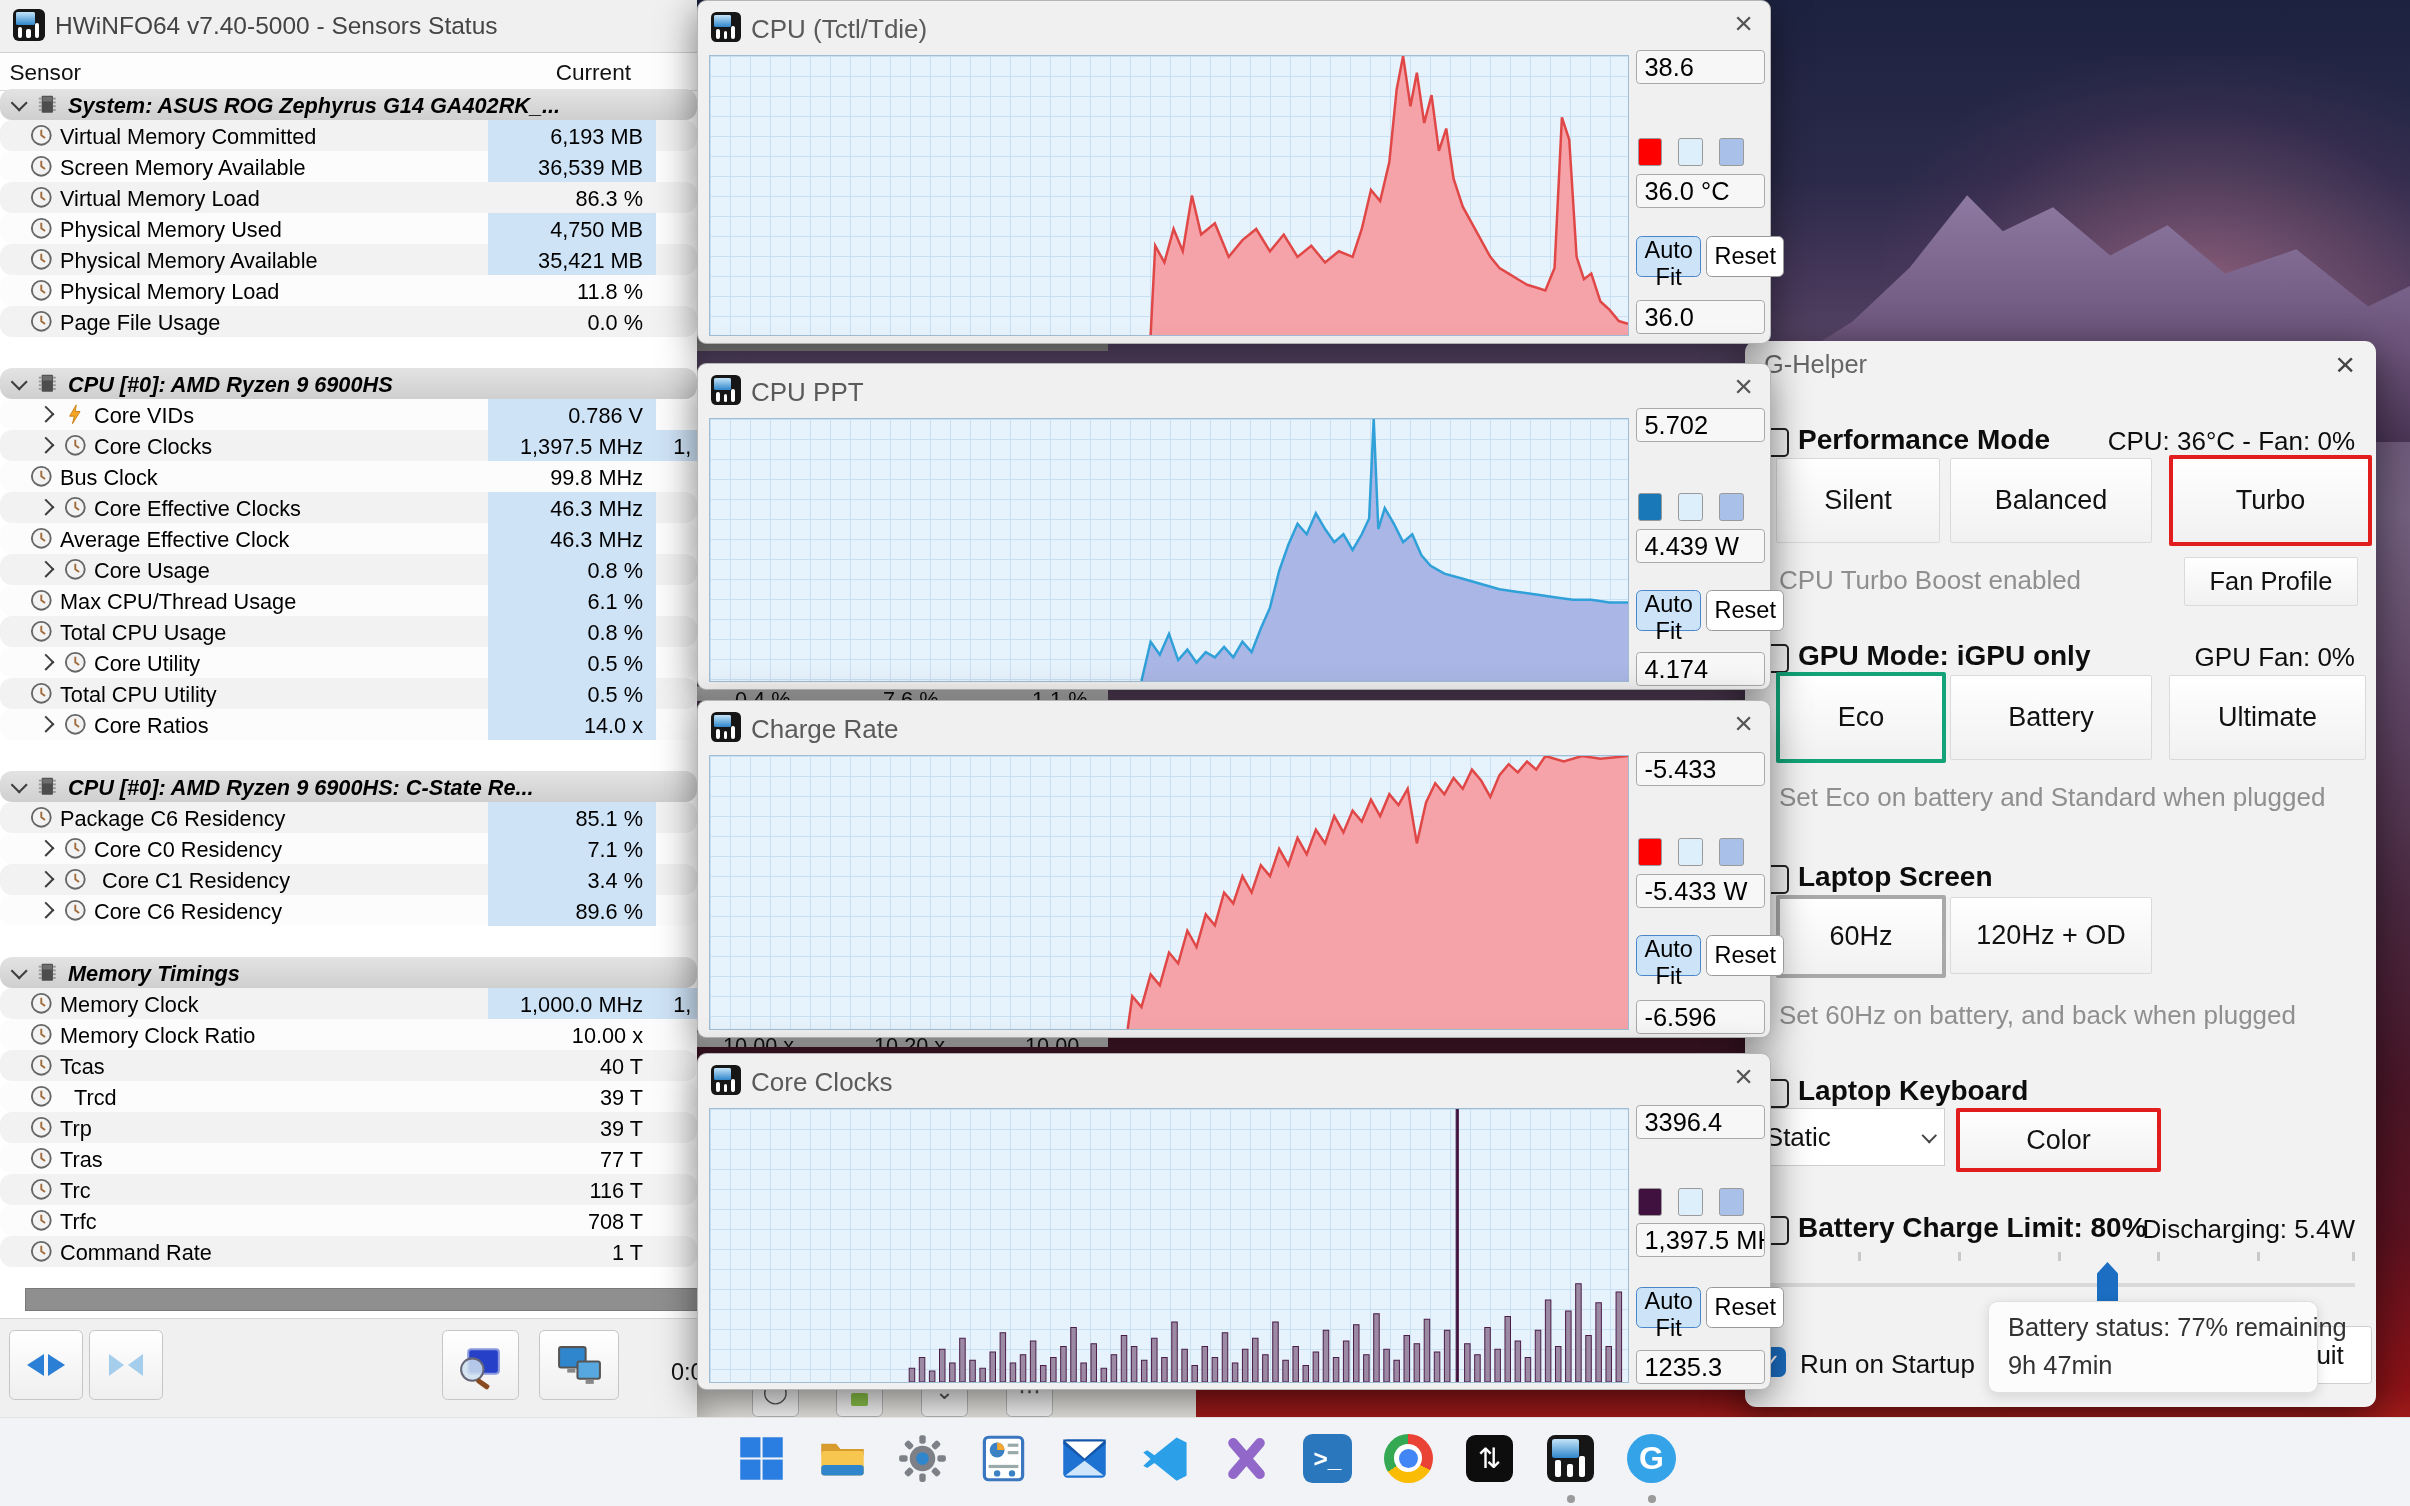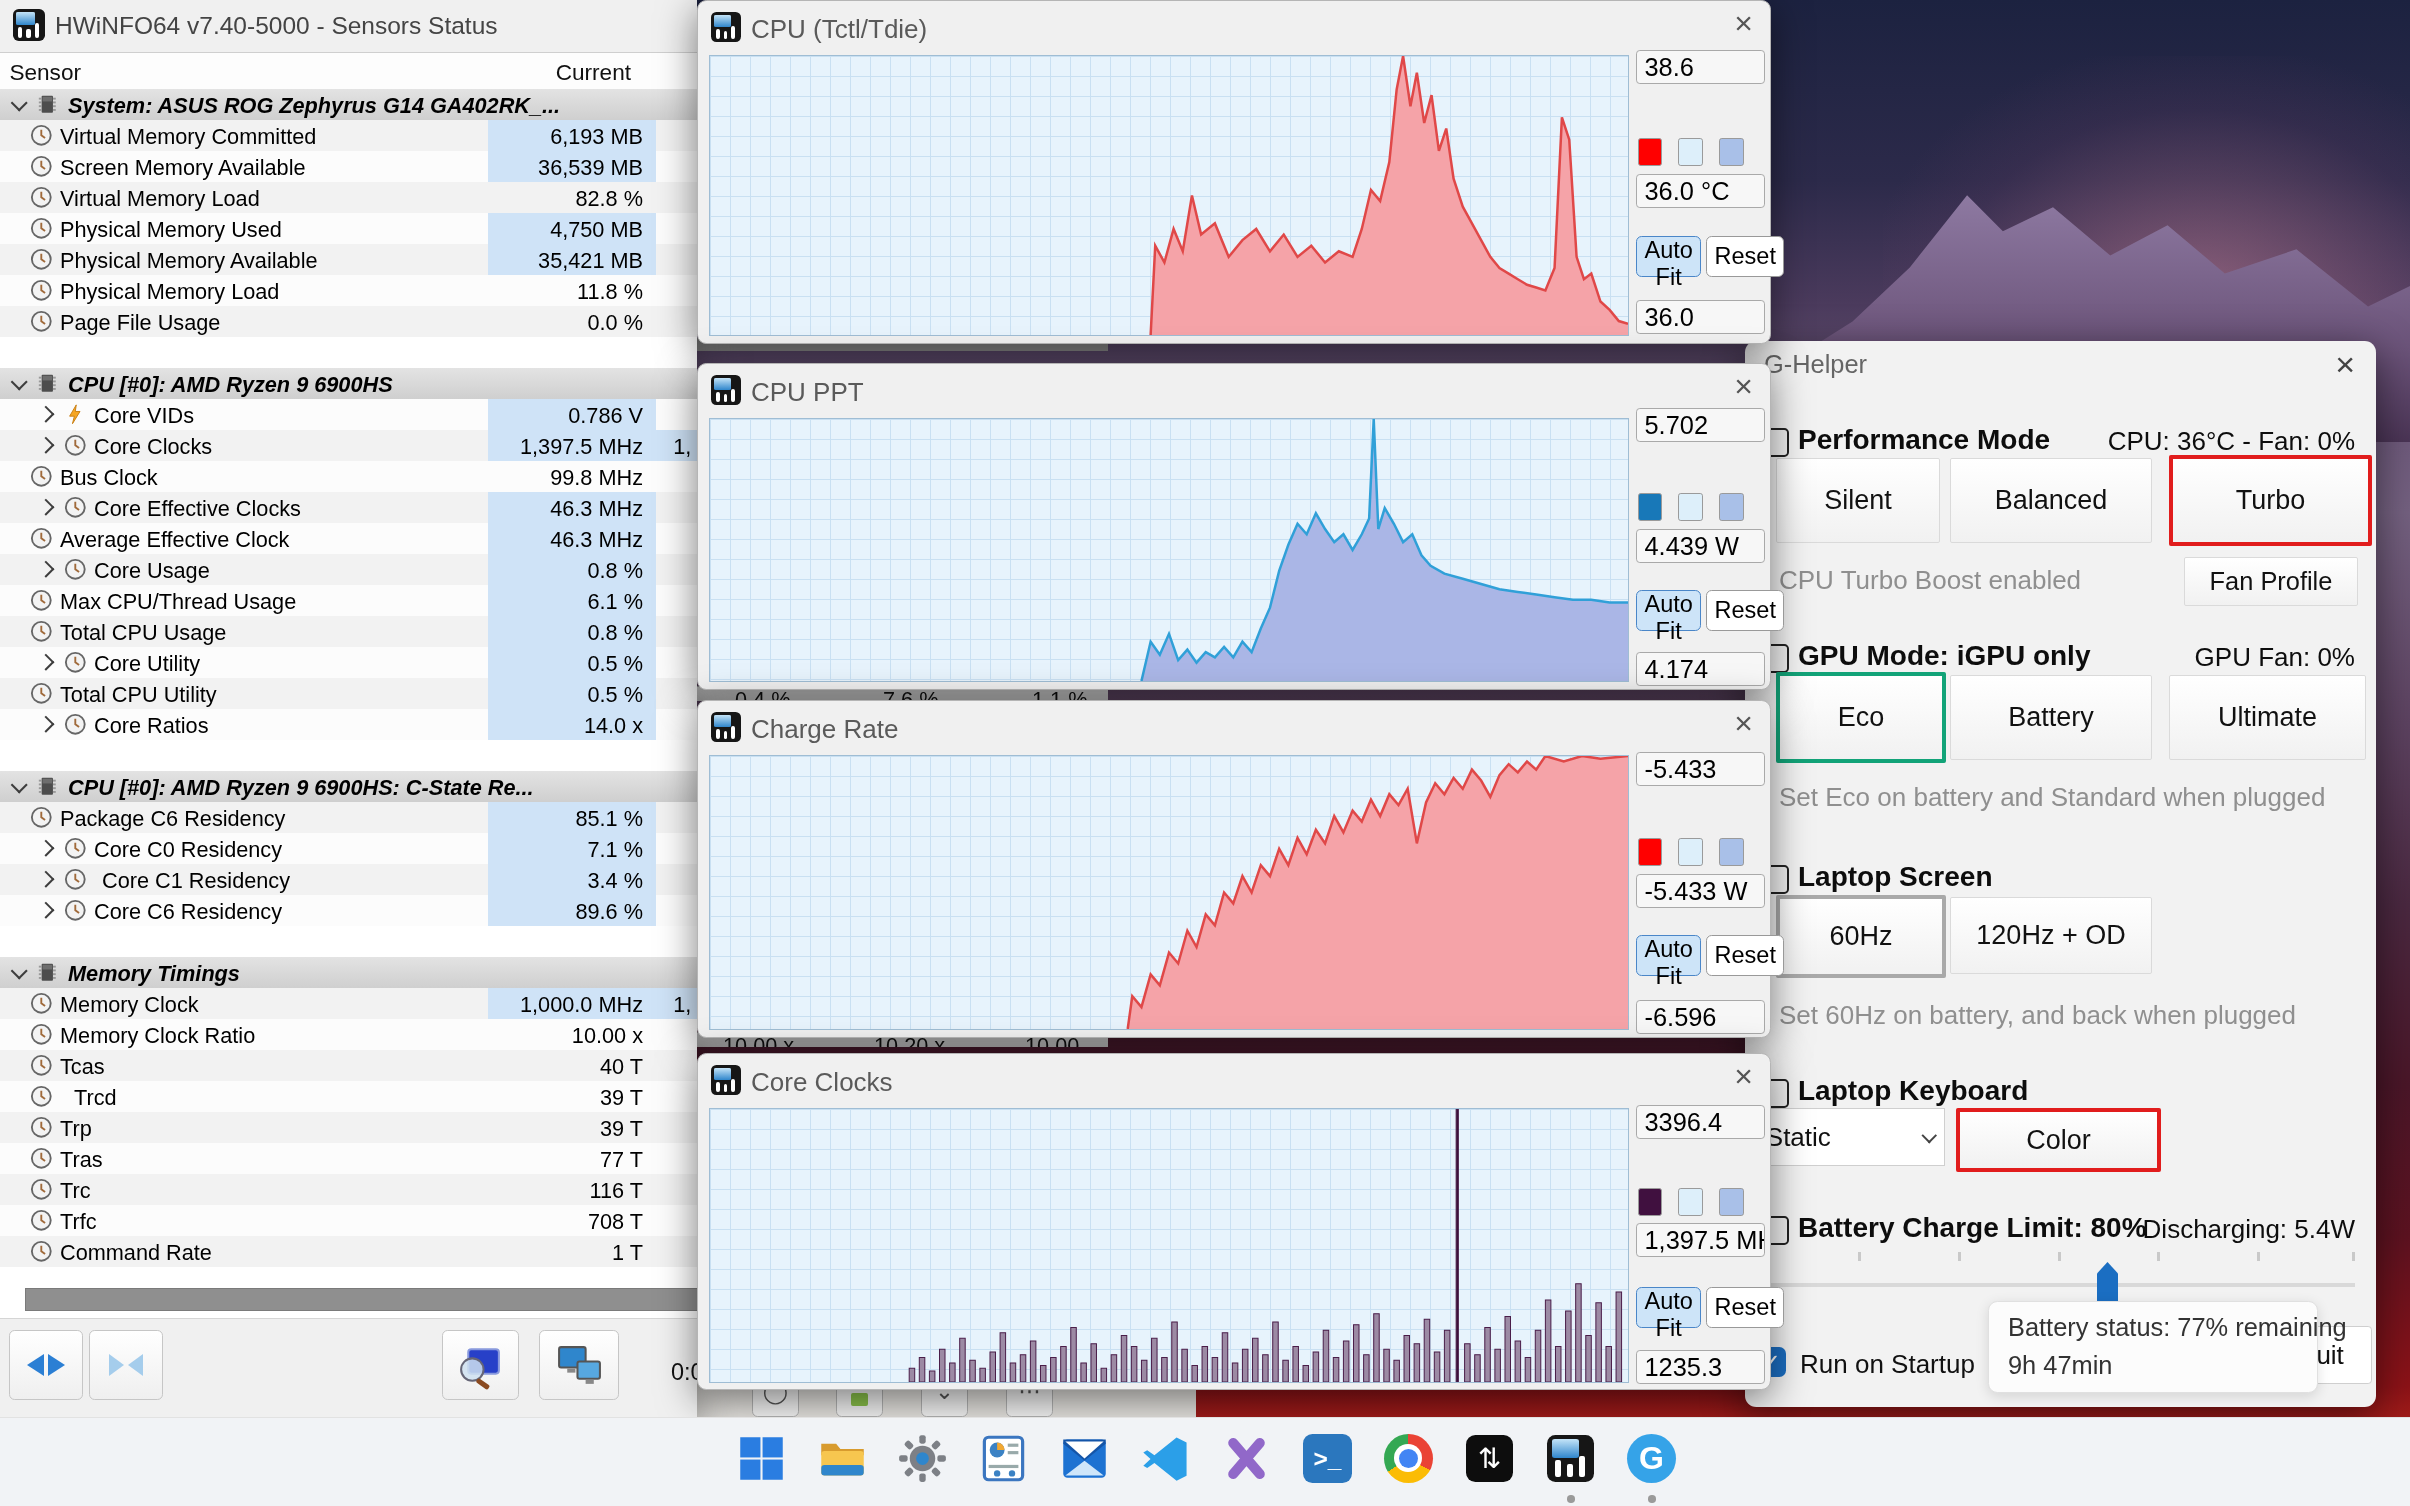--- a/index.html
+++ b/index.html
@@ -20,21 +20,21 @@
   #hwinfo .titlebar{position:absolute;left:0;top:0;right:0;height:52px;background:#f0f0f0;border-bottom:0.9px solid #cfcfcf;}
   #hwinfo .titlebar .t{position:absolute;left:55px;top:12.2px;font-size:24.5px;color:#444;}
   .hwico{position:absolute;background:#161616;border-radius:18%;}
   .hwico .top{position:absolute;left:10%;top:8%;width:58%;height:40%;background:linear-gradient(#c4e4f8,#2f86cc);border-radius:10%;}
   .hwico .b1,.hwico .b2,.hwico .b3{position:absolute;bottom:10%;width:13%;background:#fff;border-radius:1.9px;}
   .hwico .b1{left:16%;height:36%;} .hwico .b2{left:42%;height:28%;} .hwico .b3{left:68%;height:46%;}
   #hwinfo .colhead{position:absolute;left:0;top:53px;right:0;height:37px;background:#fdfdfd;border-bottom:0.9px solid #d8d8d8;font-size:22.6px;color:#111;}
   #hwinfo .colhead .c1{position:absolute;left:9.4px;top:6.6px;}
   #hwinfo .colhead .c2{position:absolute;width:151px;right:66px;top:6.6px;text-align:right;}
   #sensor-rows{position:absolute;left:0;top:89px;right:0;}
-  .srow{position:relative;height:31px;font-size:21.7px;color:#000;white-space:nowrap;}
+  .srow{position:relative;height:31px;font-size:21.7px;color:#000;white-space:nowrap;border-radius:12px;}
   .srow.a{background:#fcfcfc;} .srow.b{background:#f2f2f2;}
   .srow.sec{background:linear-gradient(#e3e3e3,#cfcfcf);font-style:italic;}
   .srow.emp{background:#fff;}
   .srow .lbl{position:absolute;top:3.8px;}
   .srow .val{position:absolute;left:488px;width:156px;top:0;height:31px;padding-left:12px;}
   .srow .val span{position:absolute;right:13px;top:3.8px;}
   .srow .val.hl{background:#cfe3f7;}
   .srow .extra{position:absolute;left:648px;width:49px;top:0;height:31px;overflow:hidden;}
   .srow .extra span{position:absolute;right:5.6px;top:3.8px;}
   .srow .extra.hl{background:#cfe3f7;}
@@ -250,21 +250,21 @@
             <span>36,539 MB</span>
           </span>
         </div>
         <div class="srow b">
           <span class="micon" style="left:30px"><svg viewBox="0 0 24 24">
               <circle cx="12" cy="12" r="10" fill="#f3f3f3" stroke="#666" stroke-width="2"></circle>
               <path d="M12 6v6l4 3" stroke="#a06a3a" stroke-width="2" fill="none"></path>
             </svg></span>
           <span class="lbl" style="left:60px">Virtual Memory Load</span>
           <span class="val">
-            <span>82.8 %</span>
+            <span>86.3 %</span>
           </span>
         </div>
         <div class="srow a">
           <span class="micon" style="left:30px"><svg viewBox="0 0 24 24">
               <circle cx="12" cy="12" r="10" fill="#f3f3f3" stroke="#666" stroke-width="2"></circle>
               <path d="M12 6v6l4 3" stroke="#a06a3a" stroke-width="2" fill="none"></path>
             </svg></span>
           <span class="lbl" style="left:60px">Physical Memory Used</span>
           <span class="val hl">
             <span>4,750 MB</span>

